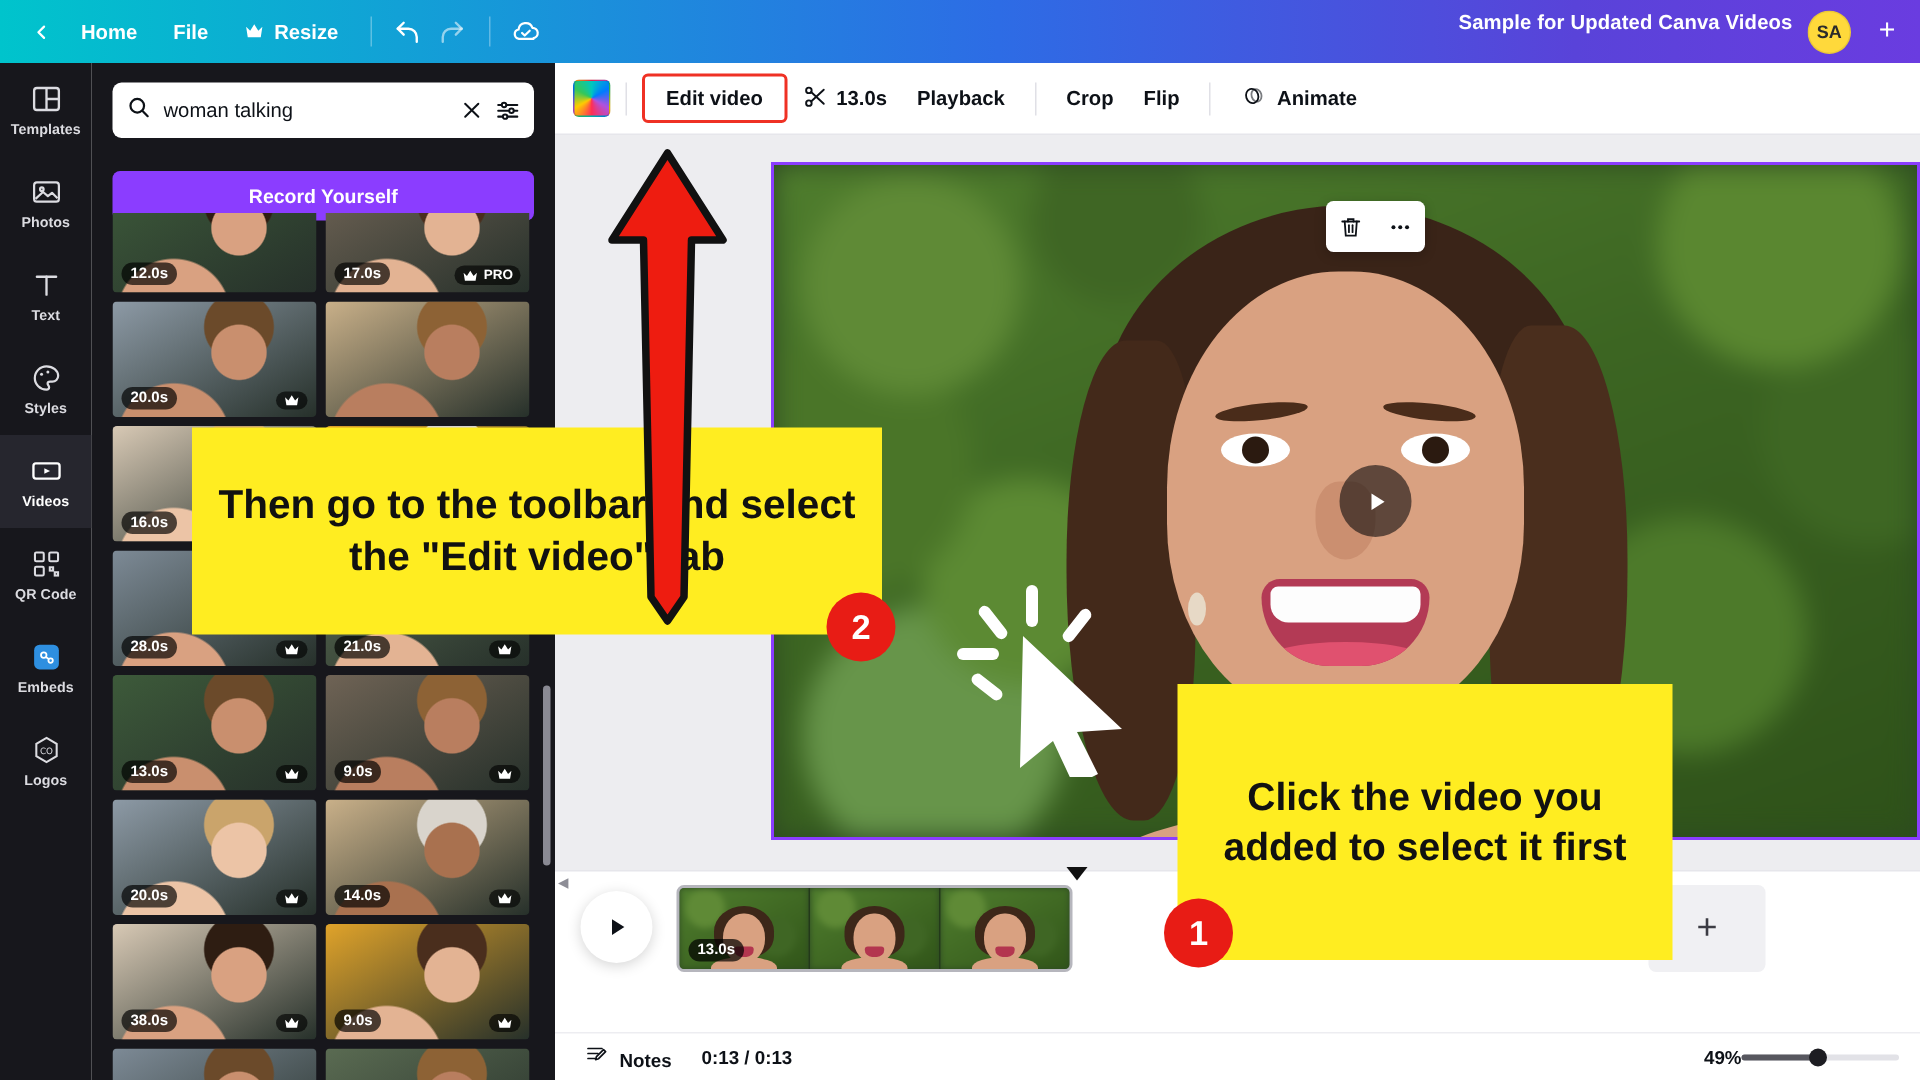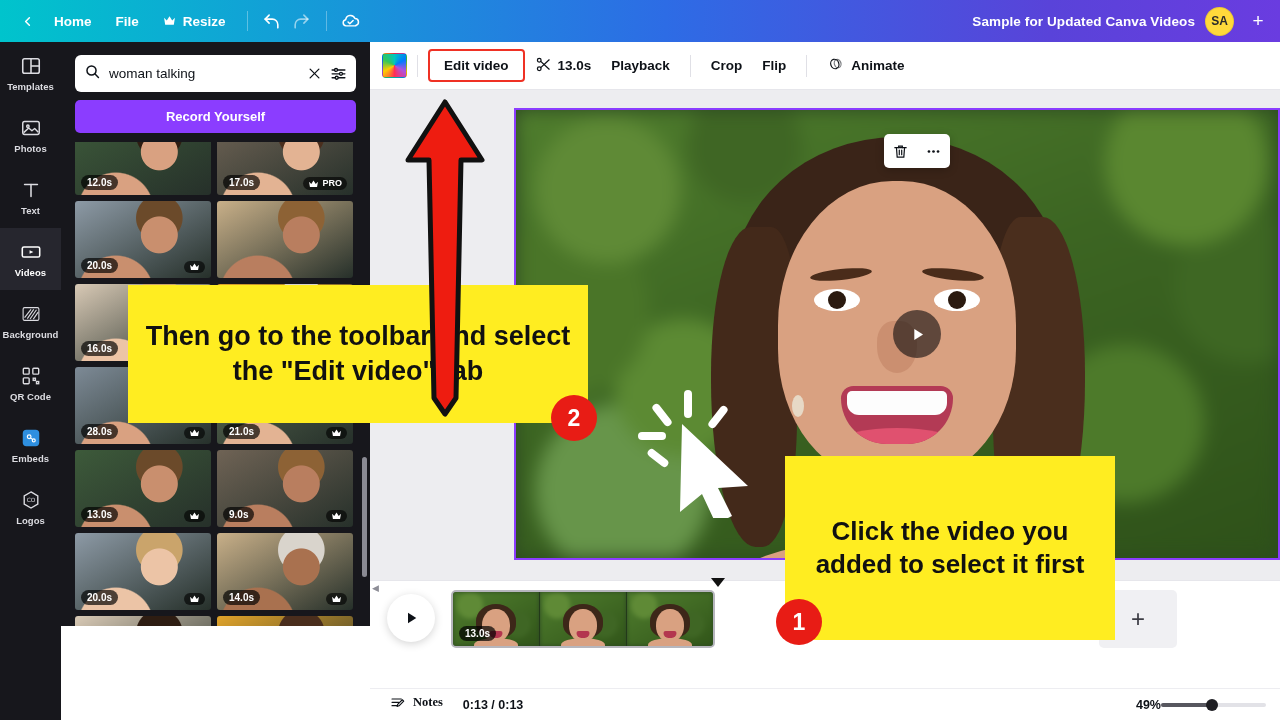--- a/index.html
+++ b/index.html
@@ -22,21 +22,21 @@
     display: flex; align-items: center; gap: 7px;
     font-size: 13.5px; font-weight: bold; color: #fff;
     padding: 6px 12px; border-radius: 4px; cursor: pointer; white-space: nowrap;
   }
   .hdr-sep { width: 1px; height: 20px; background: rgba(255,255,255,.32); margin: 0 9px; }
   .icon-btn {
     width: 30px; height: 30px; display: flex; align-items: center; justify-content: center;
     border-radius: 4px; cursor: pointer;
   }
   .hdr-right {
-    margin-left: auto; display: flex; align-items: center; gap: 10px; padding-right: 8px;
+    margin-left: auto; display: flex; gap: 10px; padding-right: 8px;
   }
   .doc-title { font-size: 13.5px; font-weight: bold; letter-spacing: .1px; }
   .avatar {
     width: 29px; height: 29px; border-radius: 50%; background: #ffd93b;
     color: #2b2b2b; font-size: 12px; font-weight: bold;
     display: flex; align-items: center; justify-content: center; border: 1px solid rgba(0,0,0,.08);
   }
   .plus-btn {
     width: 28px; height: 28px; border-radius: 50%; display: flex;
     align-items: center; justify-content: center; font-size: 19px; font-weight: 300;
@@ -54,34 +54,34 @@
     align-items: center; justify-content: center; gap: 4px;
     color: #dcdce1; cursor: pointer; position: relative; flex: none;
   }
   .rail-item.active { background: #26262e; color: #fff; }
   .rail-item .lbl { font-size: 9.5px; font-weight: bold; letter-spacing: .05px; }
   .rail-item.active .lbl { color: #fff; }
   .rail-ico { width: 22px; height: 22px; display: block; }
 
   
   .panel {
-    position: absolute; left: 61px; top: 42px; width: 309px; height: 584px;
+    position: absolute; left: 61px; top: 42px; width: 309px; height: 678px;
     background: #17171c; overflow: hidden;
   }
   .search-wrap { padding: 13px 14px 0 14px; }
   .search-box {
     height: 37px; background: #fff; border-radius: 6px;
     display: flex; align-items: center; padding: 0 9px; gap: 8px;
   }
   .search-input {
     flex: 1; border: none; outline: none; font-size: 13.5px; color: #0d1117;
     font-family: "Liberation Sans", sans-serif; background: transparent;
   }
   .rec-btn {
-    margin: 8px 14px 0 14px; height: 33px; background: #8b3dff; border-radius: 5px;
+    margin: 22px 14px 0 14px; height: 33px; background: #8b3dff; border-radius: 5px;
     color: #fff; font-size: 13px; font-weight: bold;
     display: flex; align-items: center; justify-content: center; cursor: pointer;
   }
   .grid {
     position: absolute; left: 0; top: 100px; width: 309px; height: 578px;
     padding: 10px 14px 0 14px; overflow: hidden;
   }
   .grid-inner { display: flex; flex-wrap: wrap; gap: 6px; margin-top: -34px; }
   .thumb {
     position: relative; width: 136px; height: 77px; border-radius: 3px;
@@ -258,22 +258,22 @@
     justify-content: center; cursor: pointer; color: #3c3c44; font-size: 24px; font-weight: 300;
   }
 
   
   .statusbar {
     position: absolute; left: 370px; top: 688px; width: 910px; height: 32px;
     background: #fff; border-top: 1px solid #ededf1;
     display: flex; align-items: center; padding: 0 14px;
   }
   .st-item {
-    display: flex; align-items: flex-start; gap: 7px; font-size: 12.5px;
-    font-weight: bold; color: #0d1117; cursor: pointer; padding: 4px 6px; border-radius: 4px; font-family: Liberation Serif, serif;
+    display: flex; align-items: flex-end; gap: 7px; font-size: 12.5px;
+    font-weight: bold; color: #0d1117; cursor: pointer; padding: 4px 6px; border-radius: 4px;
   }
   .st-time { font-size: 12.5px; font-weight: bold; color: #0d1117; margin-left: 14px; }
   .zoom-wrap { margin-left: auto; display: flex; align-items: center; }
   .zoom-pct { font-size: 12.5px; font-weight: bold; color: #0d1117; }
   .zoom-slider { position: relative; width: 105px; height: 4px; background: #e2e2e7; border-radius: 2px; cursor: pointer; }
   .zoom-fill { position: absolute; left: 0; top: 0; height: 4px; width: 52px; background: #57575f; border-radius: 2px; }
   .zoom-knob {
     position: absolute; left: 45px; top: -4px; width: 12px; height: 12px;
     background: #1d1d22; border-radius: 50%;
   }
@@ -355,40 +355,38 @@
     </div>
     <div class="rail-item">
       <span class="rail-ico">
         <svg width="22" height="22" viewBox="0 0 24 24" fill="none" stroke="currentColor" stroke-width="1.7" stroke-linecap="round">
             <line x1="5" y1="6" x2="19" y2="6"></line>
             <line x1="12" y1="6" x2="12" y2="19"></line>
           </svg>
       </span>
       <span class="lbl">Text</span>
     </div>
+    <div class="rail-item">
+      <span class="rail-ico">
+        <svg width="22" height="22" viewBox="0 0 24 24" fill="none" stroke="currentColor" stroke-width="1.6">
+            <path d="M12 3.5a8.5 8.5 0 1 0 0 17c1.2 0 1.9-.8 1.9-1.7 0-1.4-1.1-1.6-1.1-2.6 0-.9.8-1.5 1.8-1.5h1.6c2.4 0 4.3-1.9 4.3-4.3C20.5 6.6 16.7 3.5 12 3.5z"></path>
+            <circle cx="8.4" cy="9.2" r="1.1" fill="currentColor" stroke="none"></circle>
+            <circle cx="13" cy="7.6" r="1.1" fill="currentColor" stroke="none"></circle>
+          </svg>
+      </span>
+      <span class="lbl">Styles</span>
+    </div>
     <div class="rail-item active">
       <span class="rail-ico">
         <svg width="22" height="22" viewBox="0 0 24 24" fill="none" stroke="currentColor" stroke-width="1.7">
             <rect x="2.5" y="6.5" width="19" height="11" rx="1.8"></rect>
             <polygon points="10.4 10 14.6 12 10.4 14" fill="currentColor" stroke="none"></polygon>
           </svg>
       </span>
       <span class="lbl">Videos</span>
-    </div>
-    <div class="rail-item">
-      <span class="rail-ico">
-        <svg width="22" height="22" viewBox="0 0 24 24" fill="none" stroke="currentColor" stroke-width="1.2">
-            <rect x="3.4" y="5" width="17.2" height="14" rx="1.6"></rect>
-            <line x1="5" y1="16" x2="12" y2="7"></line>
-            <line x1="8" y1="17" x2="15" y2="7"></line>
-            <line x1="11" y1="17.5" x2="18" y2="7.4"></line>
-            <line x1="14.5" y1="17.6" x2="19.8" y2="10"></line>
-          </svg>
-      </span>
-      <span class="lbl">Background</span>
     </div>
     <div class="rail-item">
       <span class="rail-ico">
         <svg width="22" height="22" viewBox="0 0 24 24" fill="none" stroke="currentColor" stroke-width="1.5">
             <rect x="3.6" y="3.6" width="6.4" height="6.4" rx="1"></rect>
             <rect x="14" y="3.6" width="6.4" height="6.4" rx="1"></rect>
             <rect x="3.6" y="14" width="6.4" height="6.4" rx="1"></rect>
             <rect x="14.4" y="14.4" width="2.4" height="2.4"></rect>
             <rect x="18" y="18" width="2.4" height="2.4"></rect>
           </svg>

